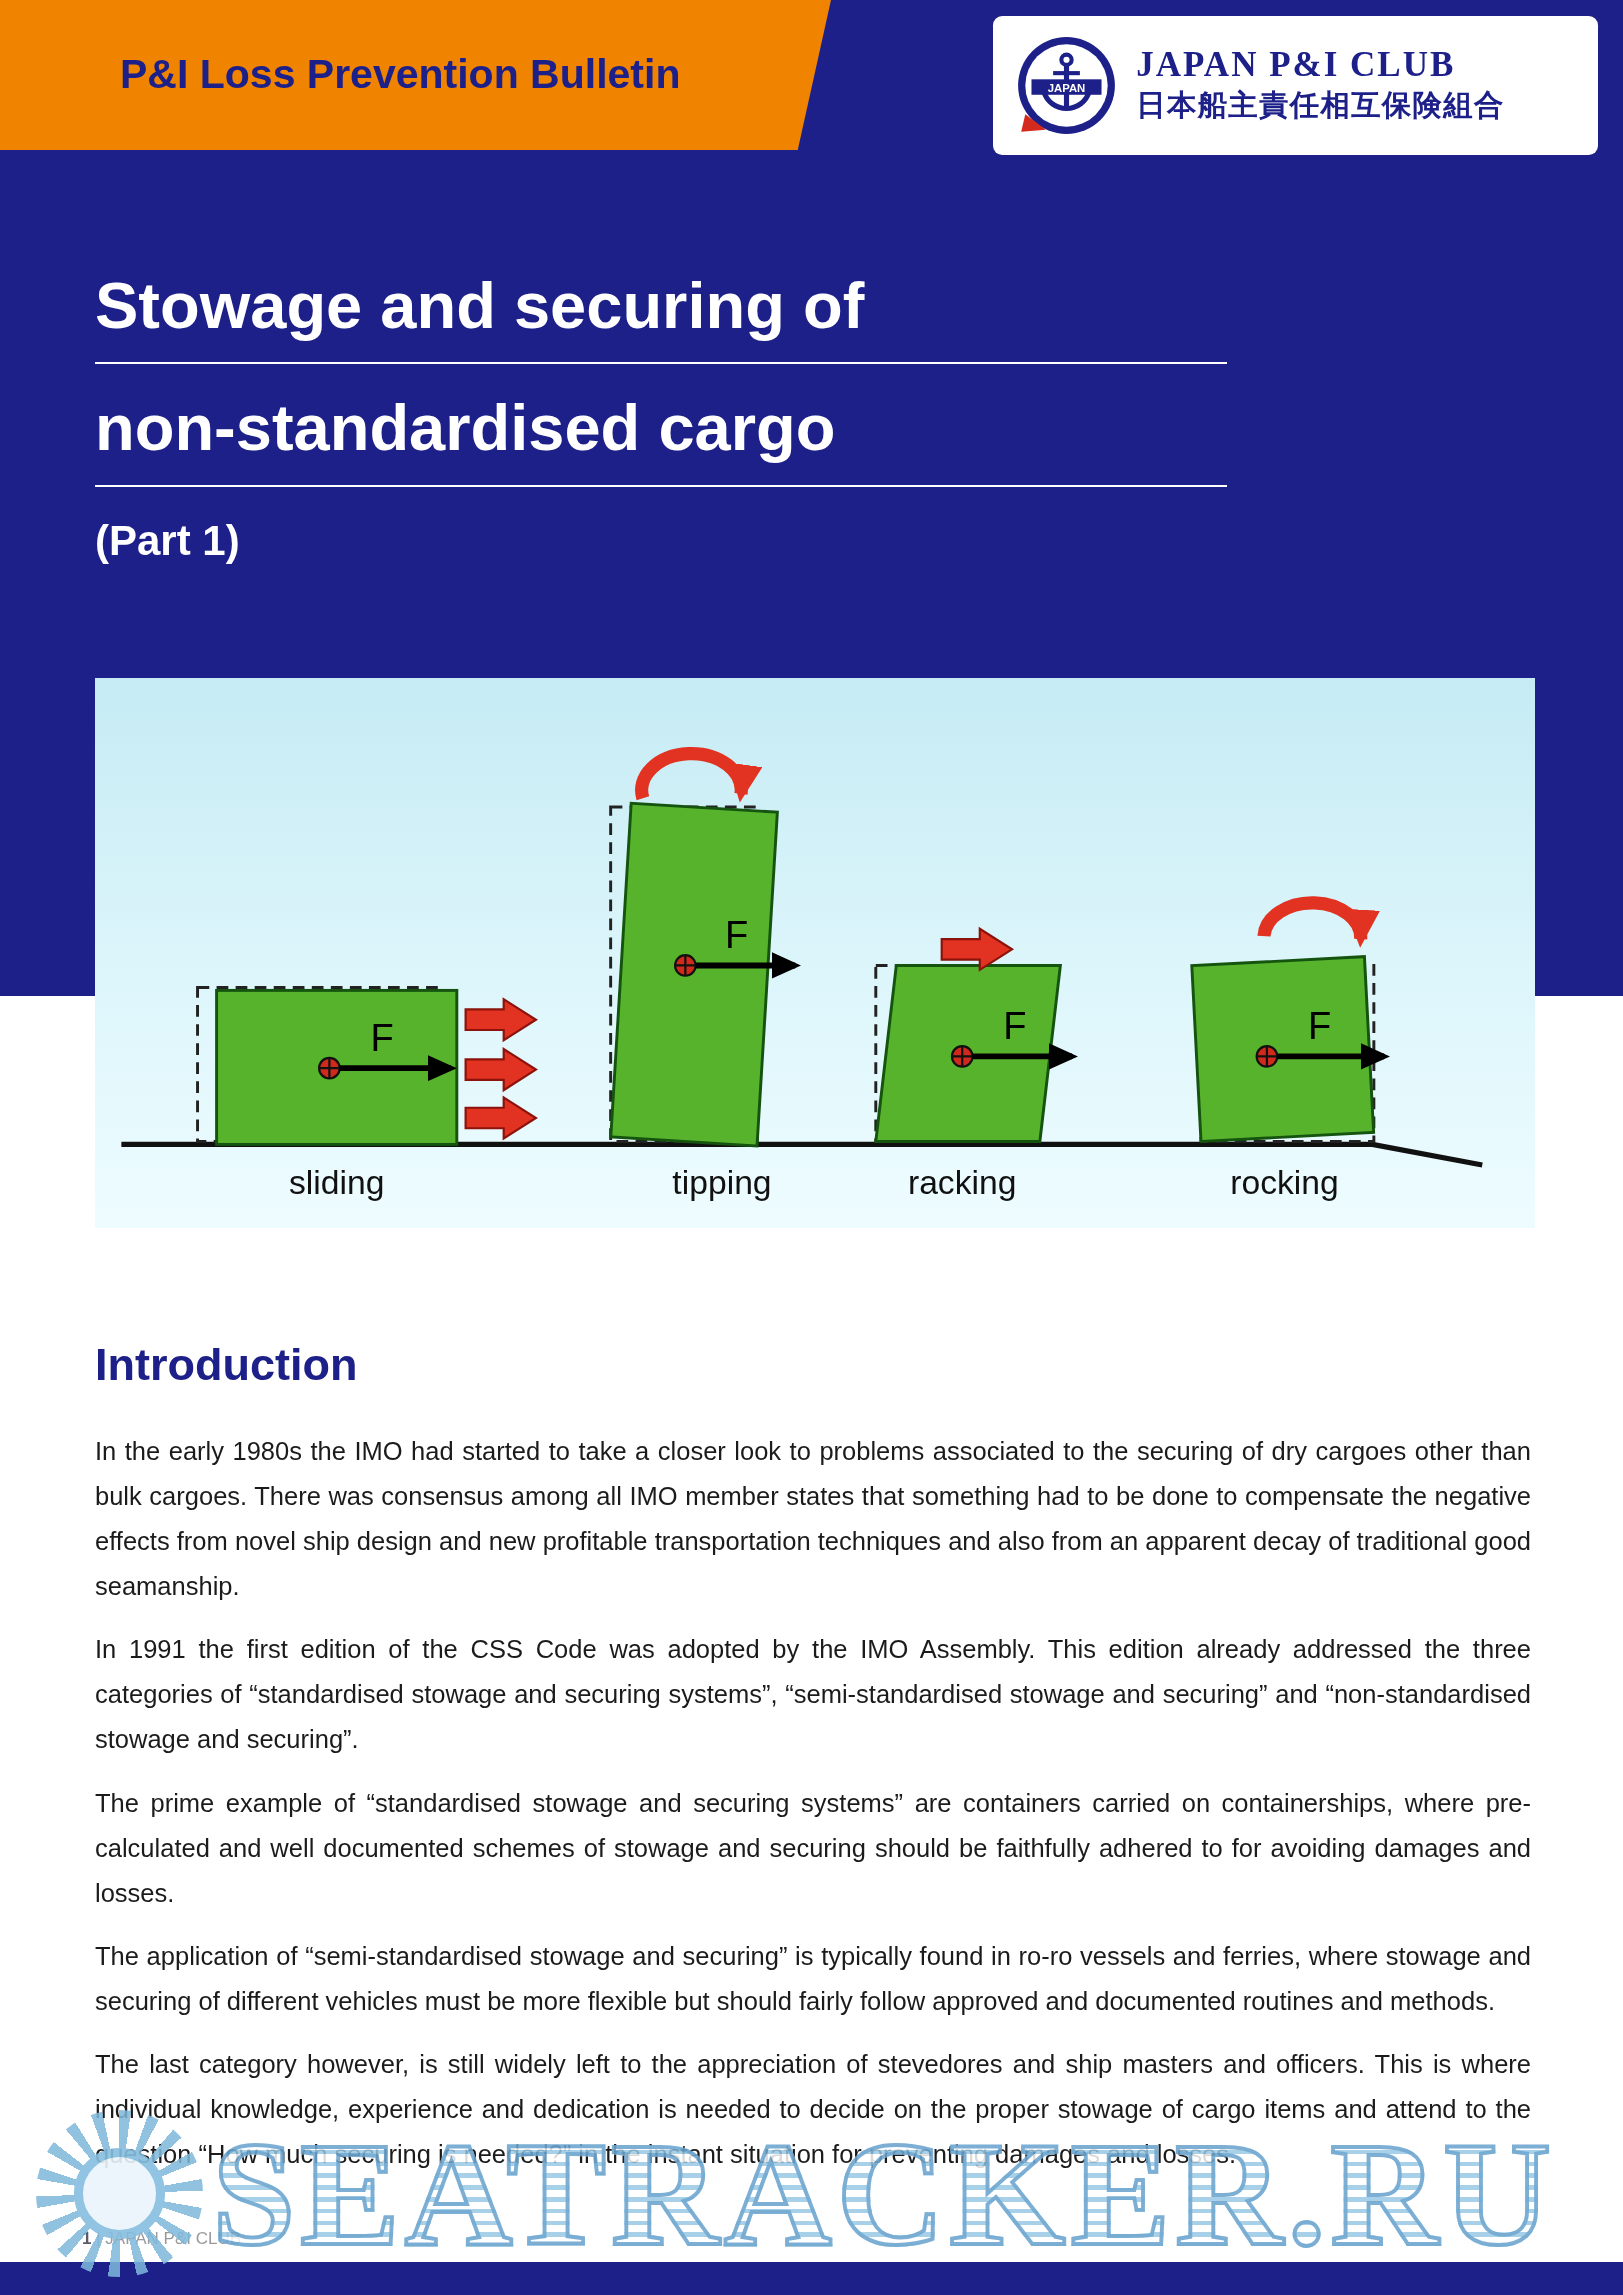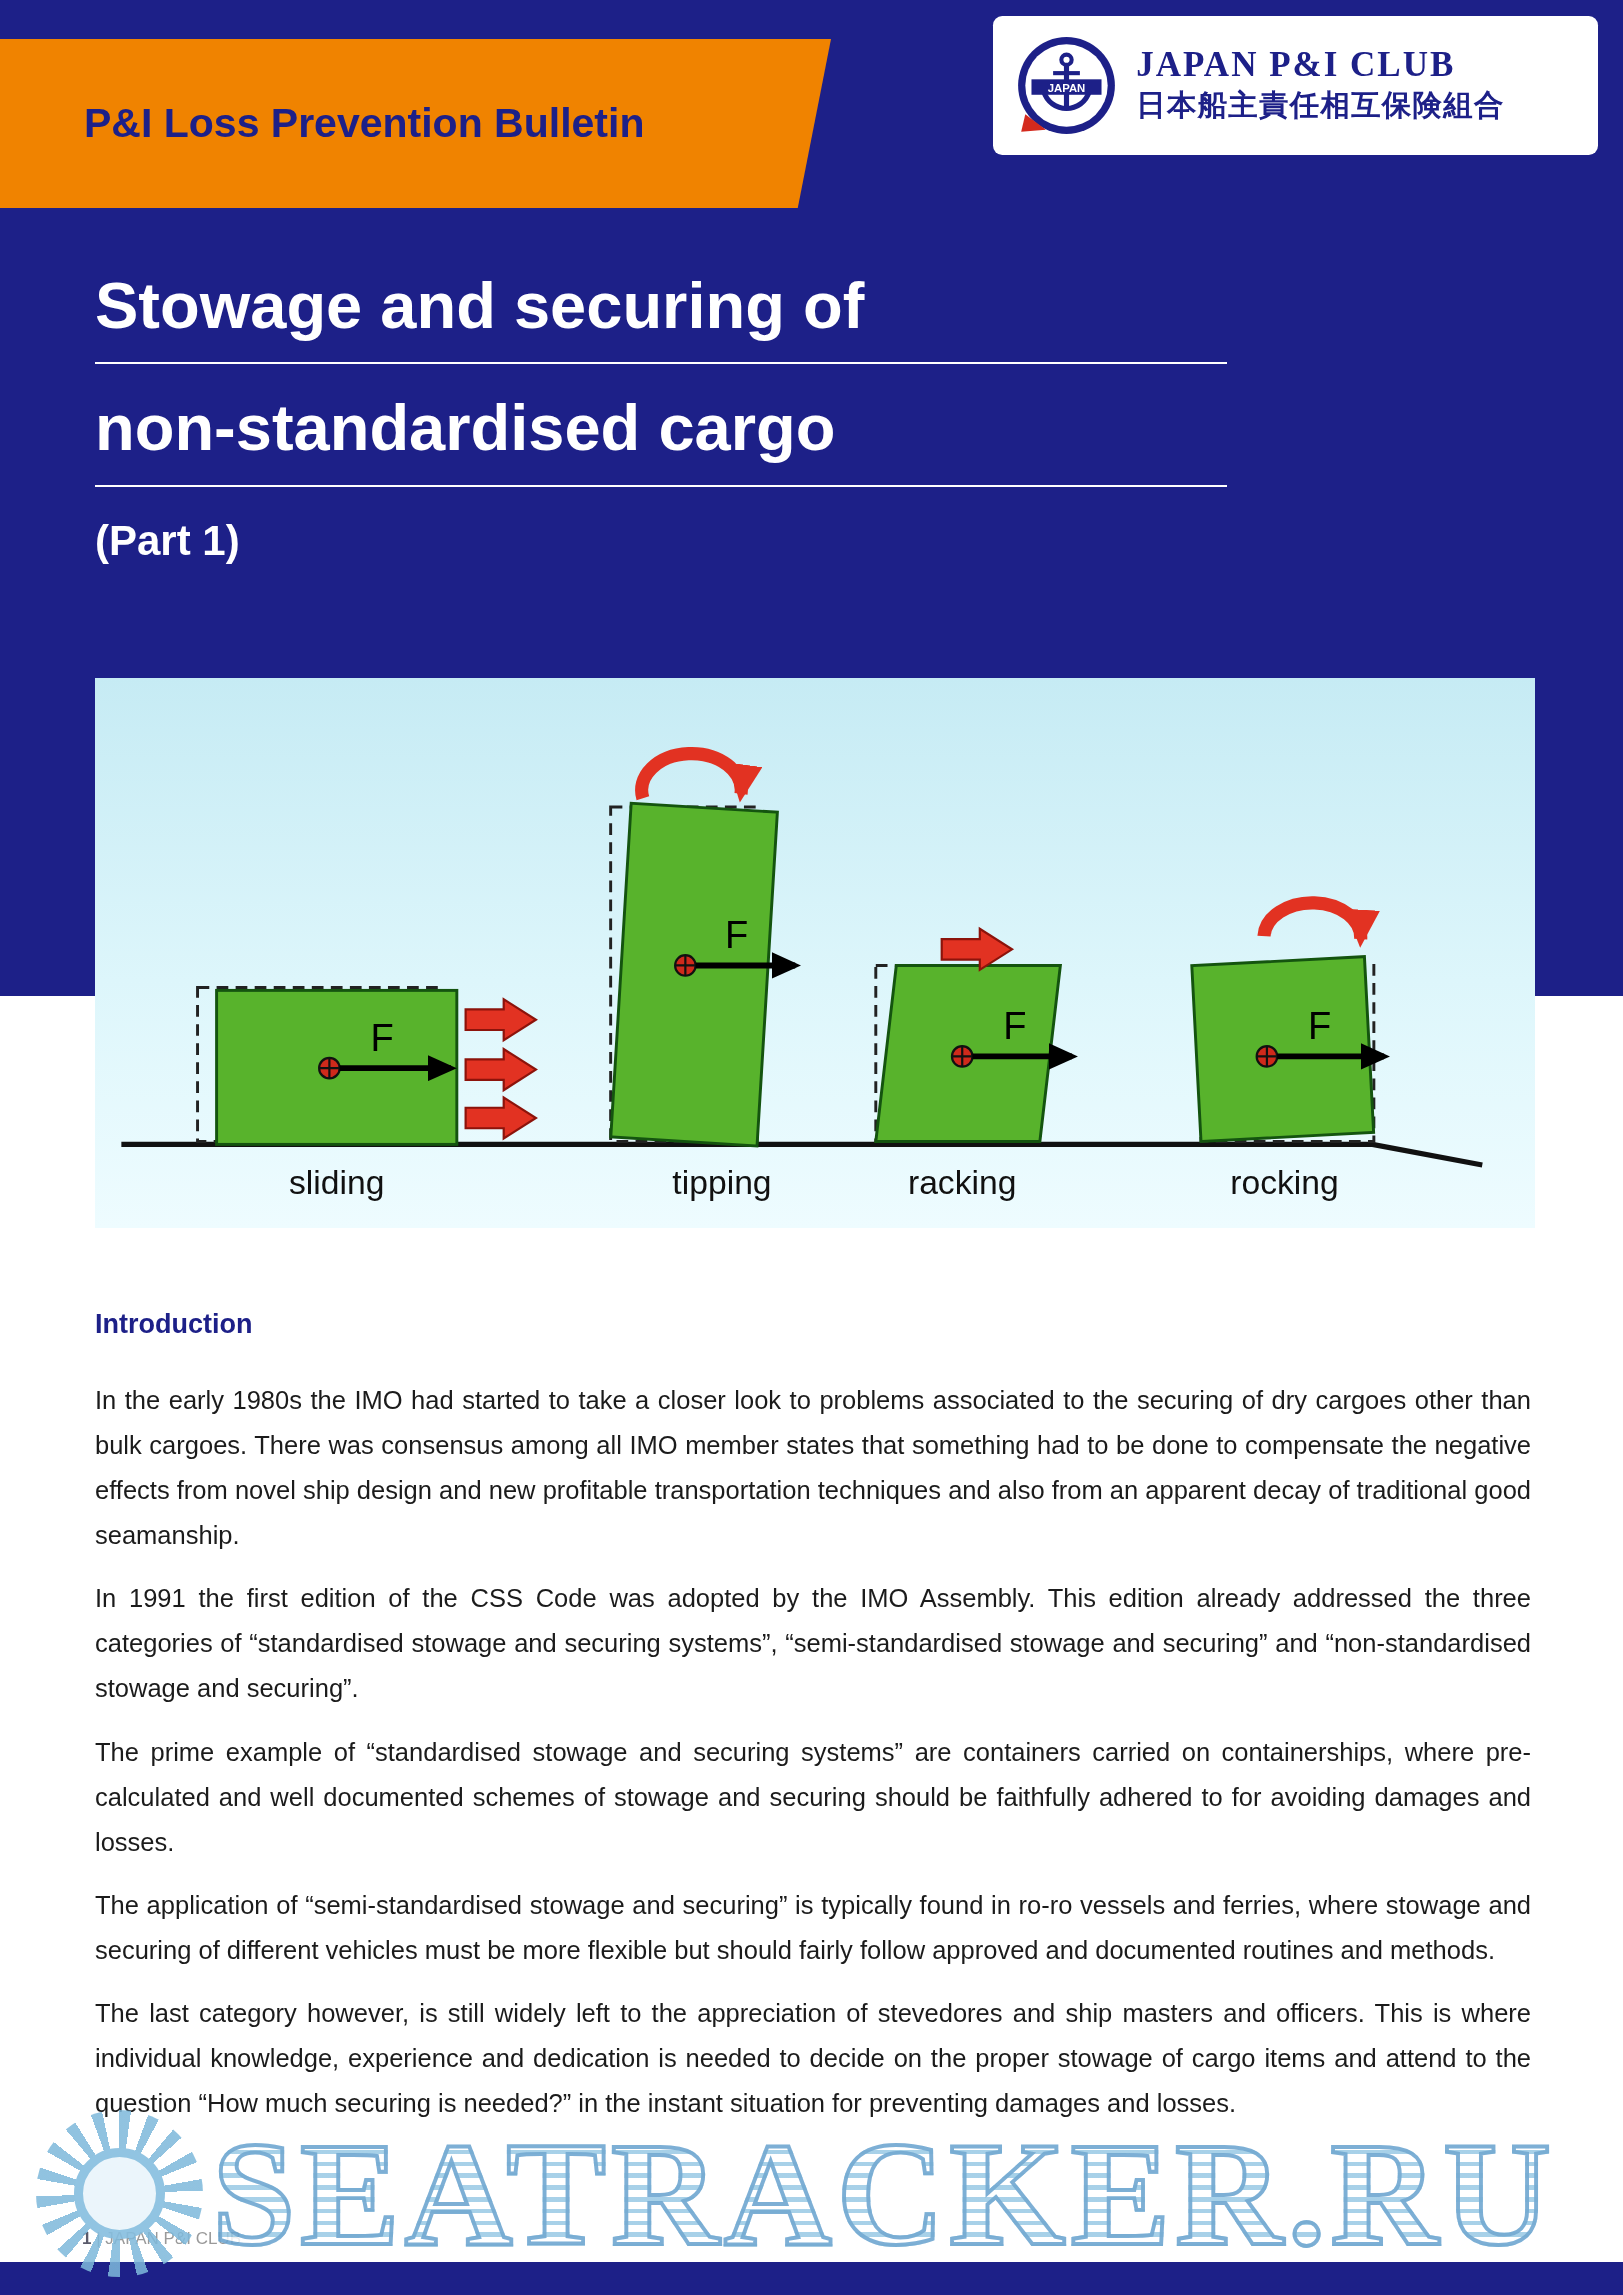--- a/index.html
+++ b/index.html
@@ -6,23 +6,23 @@
   html,body { background:#555; }
   .page {
     position:relative; width:1623px; height:2295px;
     background:#ffffff; overflow:hidden;
     font-family:"Liberation Sans", sans-serif;
     margin:0 auto;
   }
   
   .hero { position:absolute; top:0; left:0; right:0; height:996px; background:#1d2088; }
   .orange-banner {
-    position:absolute; top:0; left:0; width:831px; height:169px;
+    position:absolute; top:0; left:0; width:831px; height:150px;
     background:#f08300; clip-path:polygon(0 0,100% 0,96% 100%,0 100%);
-    display:flex; flex-direction:column; justify-content:center; padding-left:84px; z-index:3;margin-top:39px;
+    display:flex; flex-direction:column; justify-content:center; padding-left:120px; z-index:3;
   }
   .bulletin-title { font-size:41px; font-weight:700; color:#1d2088; line-height:1.1; }
   .bulletin-date  { font-size:30px; font-weight:700; color:#1d2088; letter-spacing:4.6px; margin-top:6.5px; }
   .logo-card {
     position:absolute; top:15.7px; right:25px; width:605px; height:139px;
     background:#ffffff; border-radius:9.2px; z-index:3;
     display:flex; align-items:center; gap:18.3px; padding:0 22px;
   }
   .logo-mark { width:103px; height:103px; flex:0 0 auto; }
   .logo-text { display:flex; flex-direction:column; color:#1d2088; }
@@ -42,21 +42,21 @@
   .diagram svg { width:100%; height:100%; display:block; }
   .gbox { fill:#58b32c; stroke:#14540f; stroke-width:2; }
   .dash { fill:none; stroke:#222; stroke-width:2; stroke-dasharray:8 5; }
   .redfill { fill:#e23222; stroke:#8c130b; stroke-width:1.5; }
   .redarc { fill:none; stroke:#e23222; stroke-width:9; }
   .flabel { font-size:26px; fill:#000; font-family:"Liberation Sans", sans-serif; }
   .mlabel { font-size:23px; fill:#111; font-family:"Liberation Sans", sans-serif; }
 
   
   .content { position:absolute; left:95px; top:1309px; width:1436px; z-index:2; }
-  .intro-heading { font-size:27px; font-weight:700; color:#1d2088; margin-bottom:38px; }
+  .intro-heading { font-size:45px; font-weight:700; color:#1d2088; margin-bottom:38px;margin-top:30px; }
   .content p {
     font-size:25.5px; line-height:45px; text-align:justify; color:#1b1b1b; margin-bottom:18.3px;
   }
 
   
   .watermark {
     position:absolute; left:36px; bottom:18.3px; z-index:6;
     display:flex; align-items:center; gap:9.2px; pointer-events:none;
   }
   .wm-sun { width:167px; height:167px; border-radius:50%; position:relative; opacity:.9;

